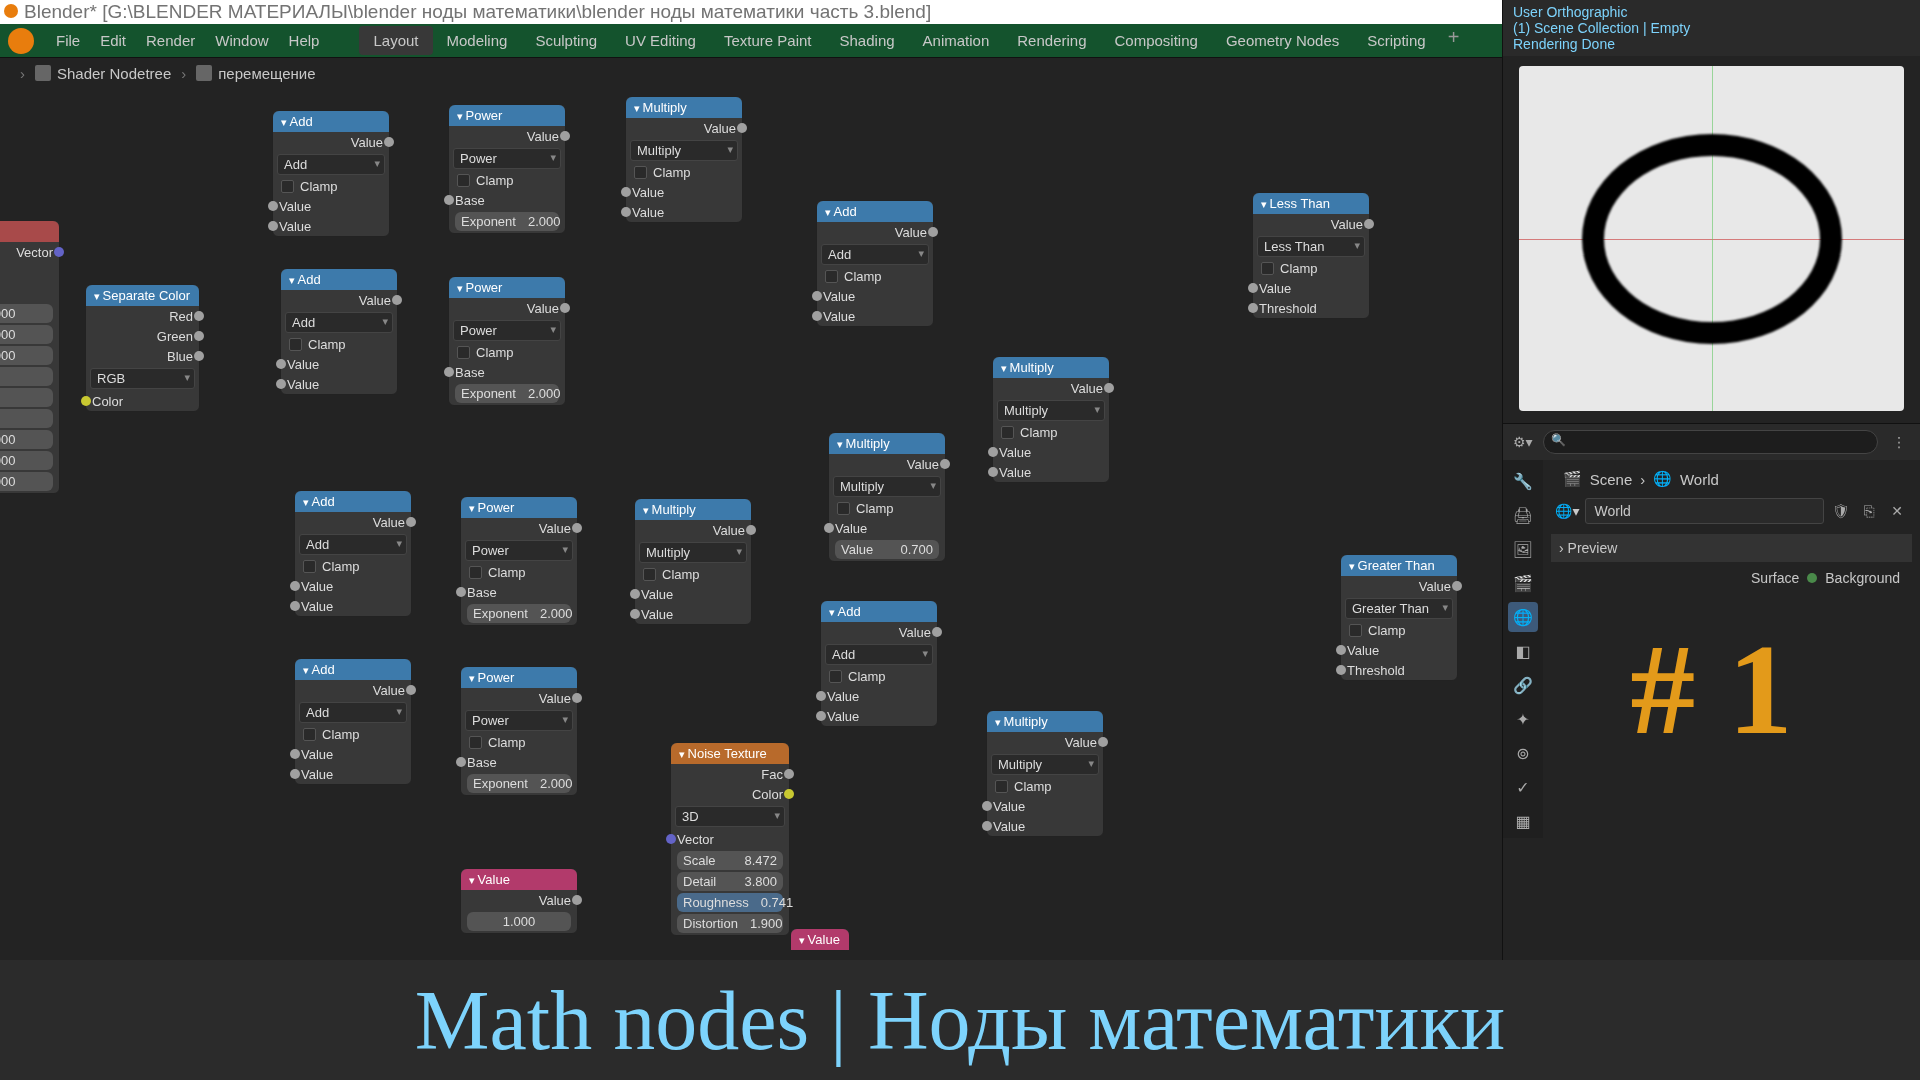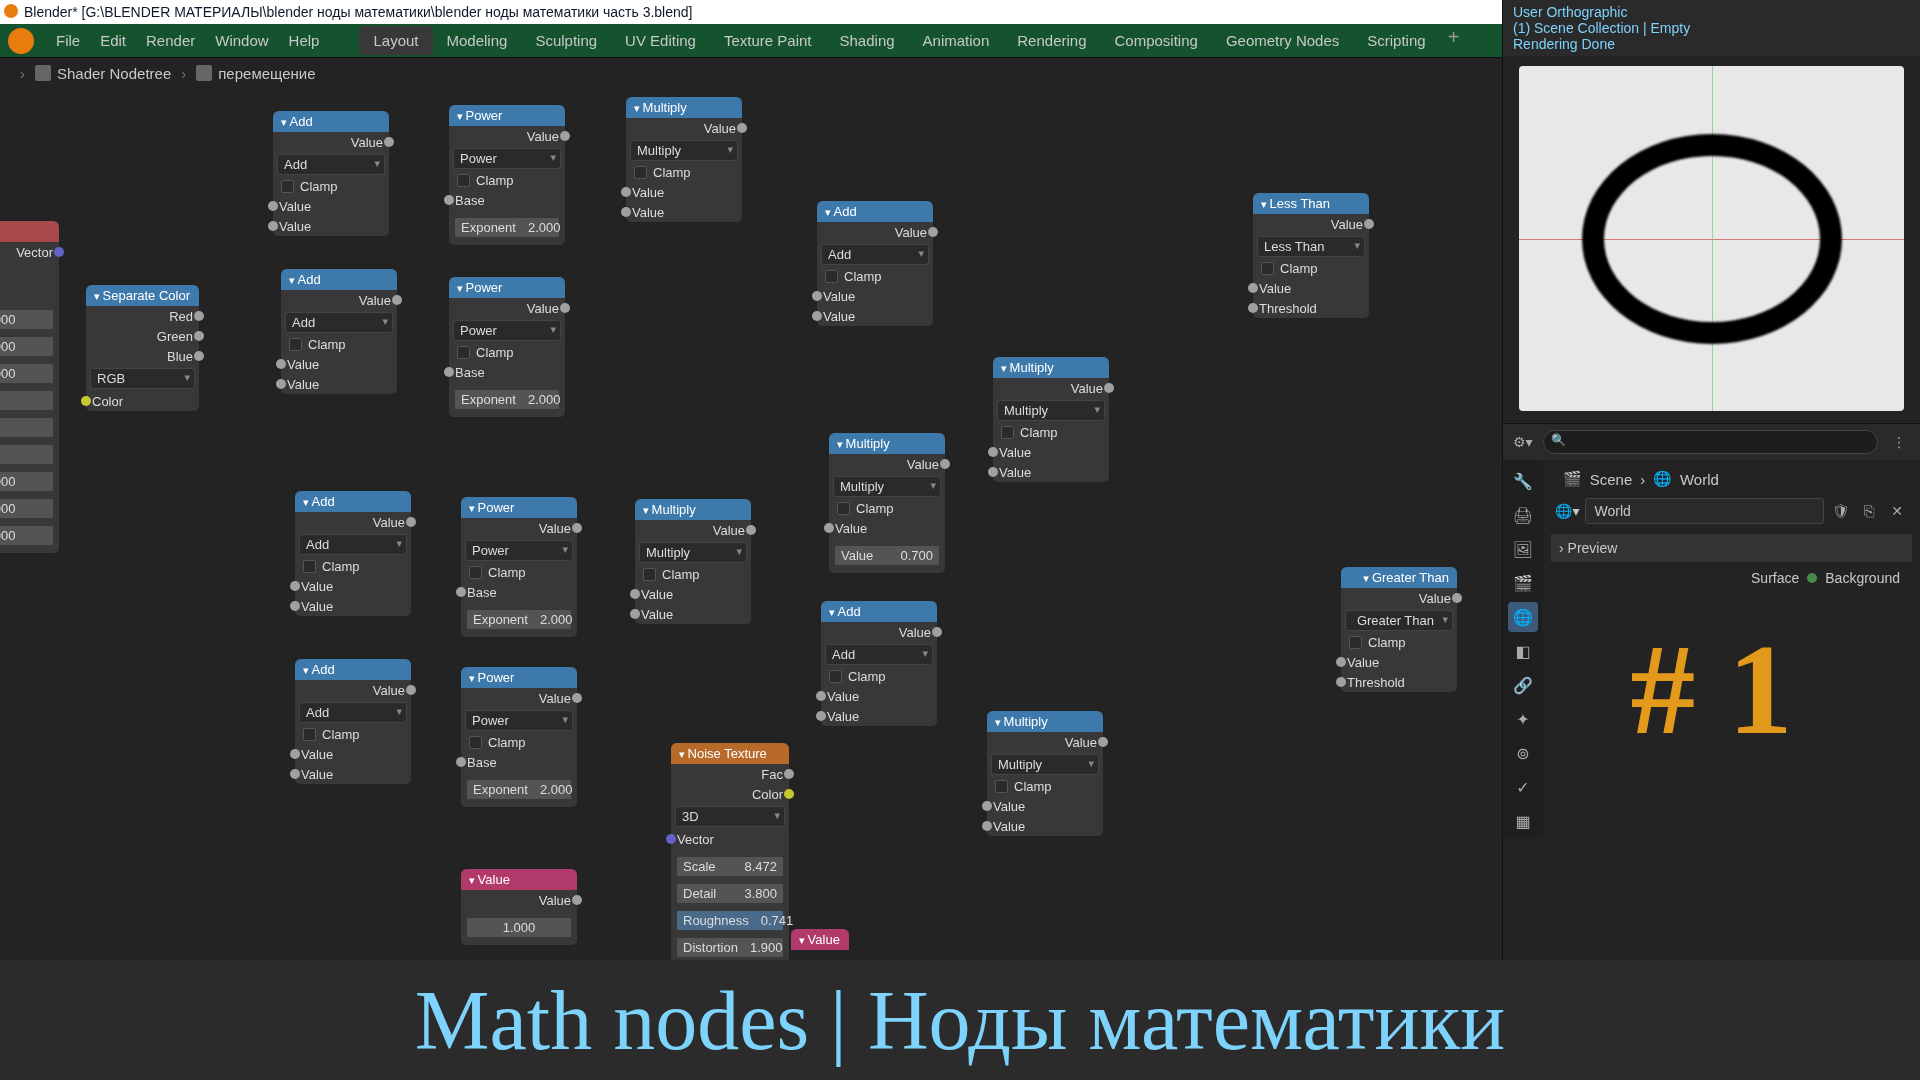--- a/index.html
+++ b/index.html
@@ -1,17 +1,17 @@
 <!DOCTYPE html>
 <html><head>
 <meta charset="utf-8">
 <style>
 * { margin:0; padding:0; box-sizing:border-box; font-family:sans-serif; }
 body { background:#2b2b2b; width:1920px; height:1080px; overflow:hidden; color:#c8c8c8; font-size:14px; position:relative; }
-.titlebar { background:#fff; color:#0f172a; height:24px; line-height:24px; padding:0 6px 0 24px; font-size:14px; position:relative; }
+.titlebar { background:#fff; color:#737373; height:24px; line-height:24px; padding:0 6px 0 24px; font-size:19px; position:relative; }
 .blender-logo-sm { position:absolute; left:4px; top:4px; width:14px; height:14px; border-radius:50%; background:#e87d0d; }
 .topbar { background:#14532d; height:34px; display:flex; align-items:center; padding:0 8px; border-bottom:1px solid #111; }
 .blender-logo { width:26px; height:26px; border-radius:50%; background:#e87d0d; margin-right:12px; }
 .menu { color:#c8c8c8; margin:0 10px; font-size:15px; cursor:pointer; }
 .tabs { display:flex; margin-left:30px; }
 .tab { padding:6px 14px; font-size:15px; color:#c8c8c8; cursor:pointer; }
 .tab.active { background:#383838; border-radius:4px; }
 .plus-tab { margin-left:8px; color:#999; font-size:20px; cursor:pointer; }
 .breadcrumb { background:#232323; height:30px; display:flex; align-items:center; padding:0 10px; font-size:15px; }
 .breadcrumb .sep { margin:0 10px; color:#777; }
@@ -30,21 +30,21 @@
 .row-out { justify-content:flex-end; }
 .sock { position:absolute; width:10px; height:10px; border-radius:50%; background:#a0a0a0; top:5px; }
 .sock-out { right:-5px; }
 .sock-in { left:-5px; }
 .sock.yellow { background:#c8c831; }
 .sock.purple { background:#6363c7; }
 .dropdown { background:#2a2a2a; border:1px solid #444; border-radius:3px; padding:2px 18px 2px 6px; margin:2px 4px; font-size:13px; position:relative; flex:1; }
 .dropdown::after { content:"▾"; position:absolute; right:4px; color:#888; font-size:11px; }
 .check-row { display:flex; align-items:center; padding:2px 8px; }
 .checkbox { width:13px; height:13px; border:1px solid #555; background:#2a2a2a; border-radius:2px; margin-right:6px; }
-.numfield { display:flex; background:#545454; border-radius:1px; margin:8px 6px; font-size:13px; }
+.numfield { display:flex; background:#545454; border-radius:6px; margin:2px 6px; font-size:13px; }
 .numfield span { padding:2px 6px; }
 .numfield .lbl { flex:1; }
 .numfield .val { text-align:left; }
 .numfield.highlight { background:#4a6a8a; }
 
 .right-panel { position:absolute; right:0; top:0; width:418px; height:960px; background:#232323; border-left:1px solid #111; }
 .brand { color:#e39a1a; font-weight:bold; font-size:60px; text-align:center; font-family:Georgia,serif; line-height:90px; }
 .viewport-info { padding:4px 10px; font-size:14px; color:#7dd3fc; background:#2a2a2a; }
 .render-preview { margin:10px 16px; height:345px; background:#e8e8e8; border-radius:4px; position:relative; overflow:hidden; }
 .ring { position:absolute; left:50%; top:50%; width:260px; height:210px; transform:translate(-50%,-50%); border:22px solid #000; border-radius:50%; filter:blur(1px); }
@@ -534,21 +534,21 @@
   <div class="row">
         <span class="sock sock-in"></span>
         <span>Value</span>
       </div>
   <div class="row">
         <span class="sock sock-in"></span>
         <span>Threshold</span>
       </div>
 </div>
 
-<div class="node" style="left:1340px; top:478px; width:118px;text-align:right;">
+<div class="node" style="left:1340px; top:466px; width:118px;">
   <div class="node-header hdr-blue hdr-chev">Greater Than</div>
   <div class="row row-out">
         <span>Value</span>
         <span class="sock sock-out"></span>
       </div>
   <div class="dropdown">Greater Than</div>
   <div class="check-row">
         <span class="checkbox"></span>
         <span>Clamp</span>
       </div>

